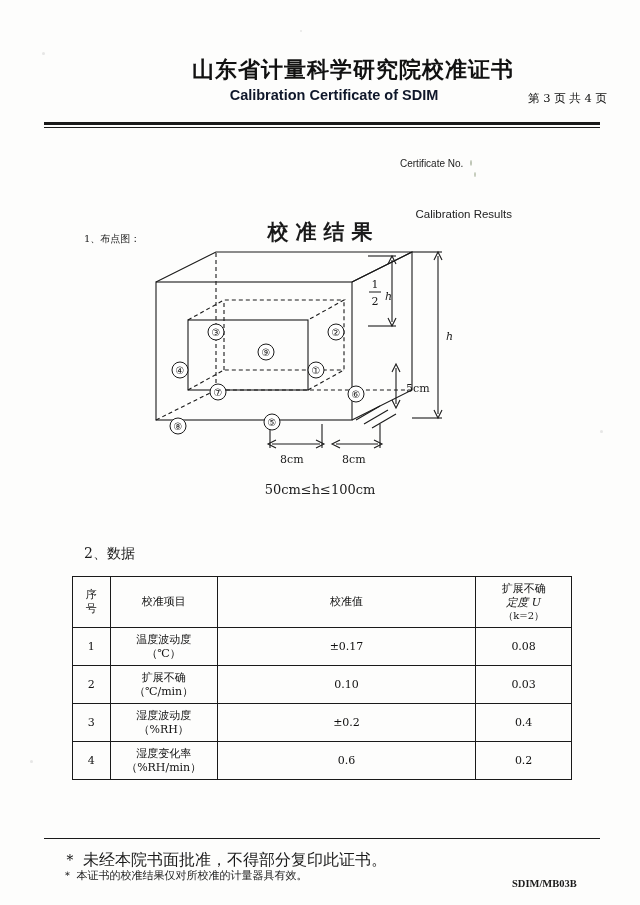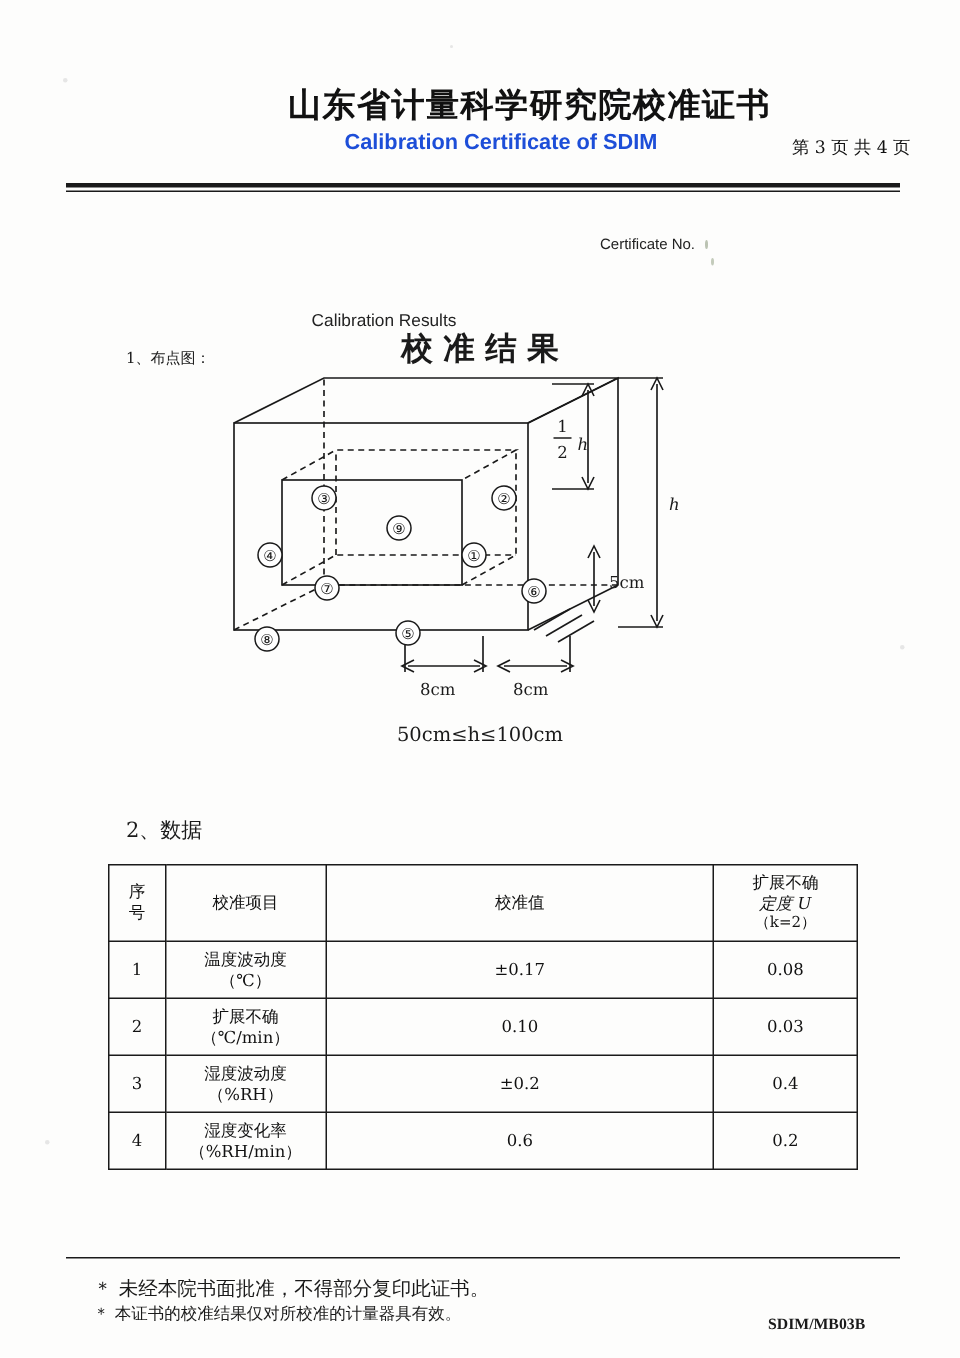--- a/index.html
+++ b/index.html
@@ -72,21 +72,21 @@
     color: #111;
   }
   .title-en {
     position: absolute;
     left: 110px; top: 32px;
     width: 360px;
     text-align: center;
     font-family: "Liberation Sans", sans-serif;
     font-weight: bold;
     font-size: 14.5px;
-    color: #1d4ed8;
+    color: #0f172a;
   }
   .page-no {
     position: absolute;
     left: 484px; top: 36px;
     font-family: "DejaVu Serif", serif;
     font-size: 11.5px;
     color: #111;
     white-space: nowrap;
   }
   .rule-top {
@@ -130,21 +130,21 @@
     font-weight: bold;
     font-size: 21px;
     letter-spacing: 7px;
     text-indent: 7px;
     margin-top: 40px;
   }
   .res-en {
     position: absolute;
     left: 0; top: 208px;
     width: 512px;
-    text-align: center;
+    text-align: right;
     font-family: "Liberation Sans", sans-serif;
     font-size: 11.5px;
     color: #222;
   }
 
   
   .item-1 {
     position: absolute;
     left: 84px; top: 232px;
     font-family: "DejaVu Serif", serif;
@@ -198,21 +198,21 @@
     position: absolute;
     left: 44px; top: 838px;
     width: 556px;
     height: 1px;
     background: #1a1a1a;
   }
   .note1 {
     position: absolute;
     left: 62px; top: 850px;
     font-family: "DejaVu Serif", serif;
-    font-size: 13px;
+    font-size: 16px;
   }
   .note2 {
     position: absolute;
     left: 62px; top: 868px;
     font-family: "DejaVu Serif", serif;
     font-size: 11px;
   }
   .form-no {
     position: absolute;
     left: 512px; top: 878px;

